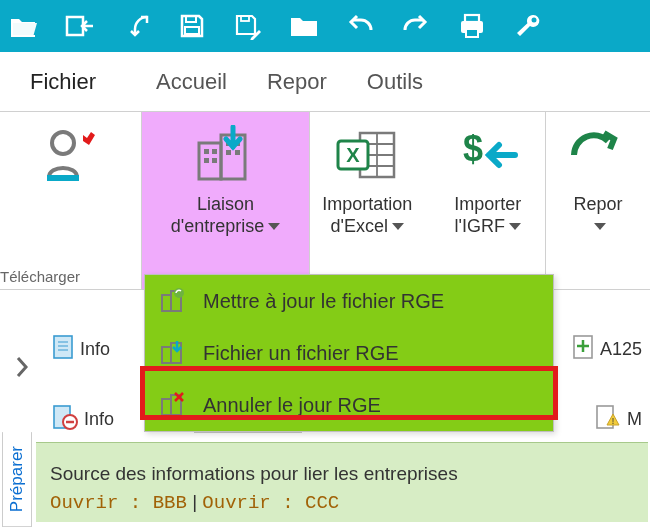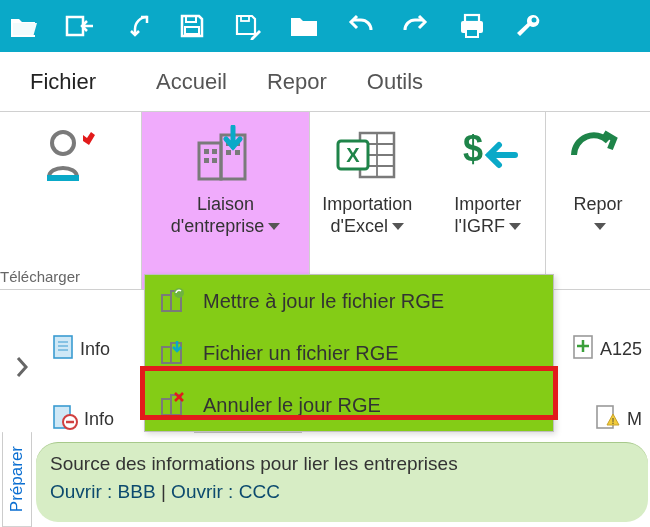--- a/index.html
+++ b/index.html
@@ -204,32 +204,32 @@
     pointer-events: none;
   }
   .source-box {
     position: absolute;
     left: 36px;
     top: 152px;
     right: 2px;
     height: 80px;
     background: #d7edc5;
     border-top: 1px solid #a7c98b;
-    padding: 10px 14px;
+    padding: 20px 14px;
     font-size: 19px;
     color: #333;
-    border-radius: 22px;
   }
   .source-box .links {
     margin-top: 6px;
     color: #333;
   }
   .source-box a {
-    color: #0c4a6e;
+    color: #a16207;
     text-decoration: none;
+    font-family: Liberation Mono, monospace;
   }
   .tab-active-bg {
     background: #eeeeee;
     border: 1px solid #c8c8c8;
   }
   svg { display: block; }
 </style>
 </head>
 <body>
 

